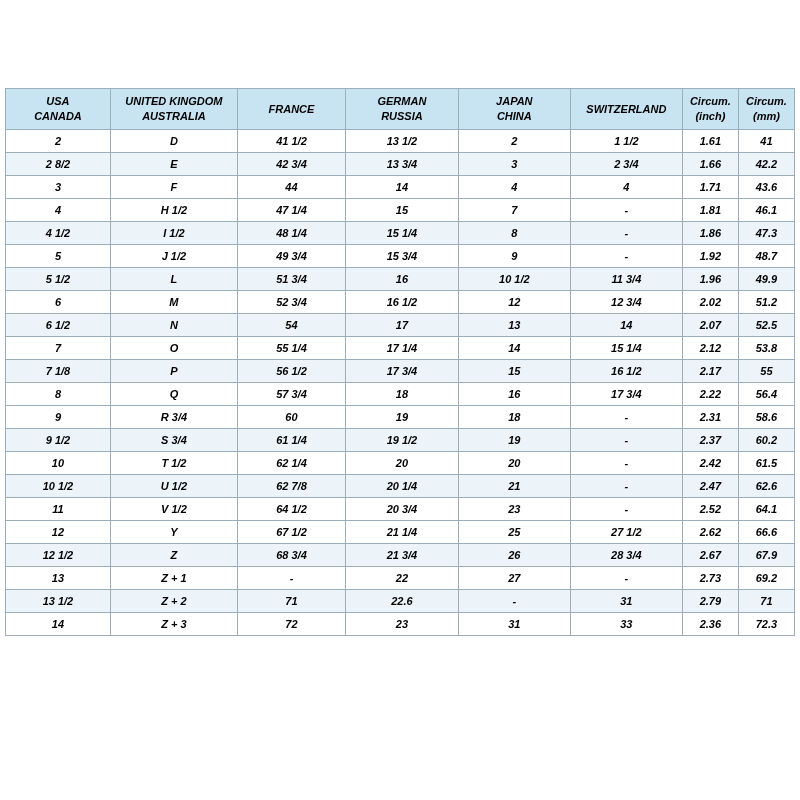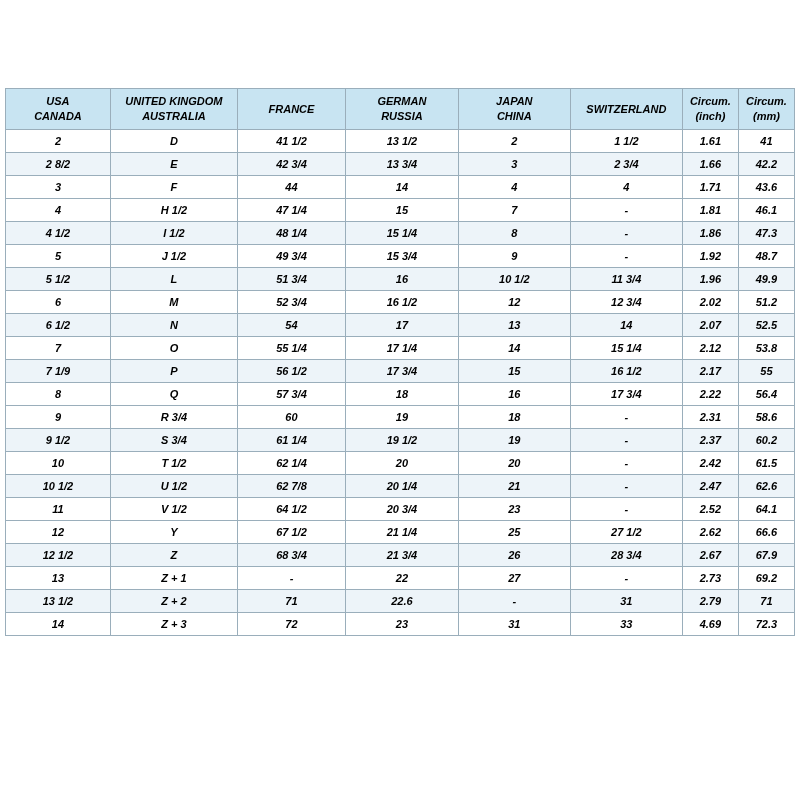--- a/index.html
+++ b/index.html
@@ -201,21 +201,21 @@
           <td>7</td>
           <td>O</td>
           <td>55 1/4</td>
           <td>17 1/4</td>
           <td>14</td>
           <td>15 1/4</td>
           <td>2.12</td>
           <td>53.8</td>
         </tr>
         <tr class="alt">
-          <td>7 1/9</td>
+          <td>7 1/8</td>
           <td>P</td>
           <td>56 1/2</td>
           <td>17 3/4</td>
           <td>15</td>
           <td>16 1/2</td>
           <td>2.17</td>
           <td>55</td>
         </tr>
         <tr>
           <td>8</td>
@@ -317,18 +317,18 @@
           <td>2.79</td>
           <td>71</td>
         </tr>
         <tr>
           <td>14</td>
           <td>Z + 3</td>
           <td>72</td>
           <td>23</td>
           <td>31</td>
           <td>33</td>
-          <td>4.69</td>
+          <td>2.36</td>
           <td>72.3</td>
         </tr>
       </tbody>
   </table>
 </div>
 
 </body></html>

